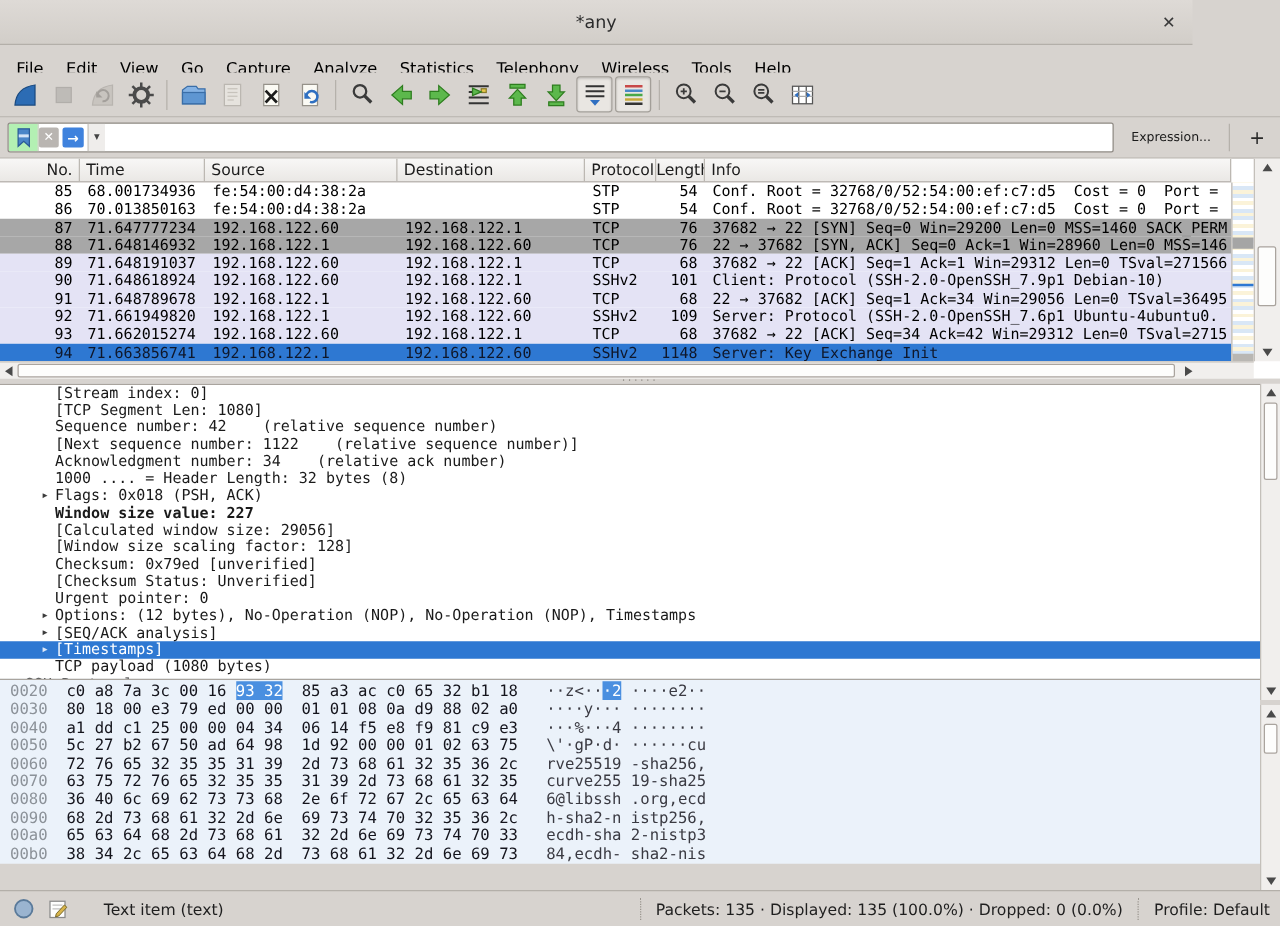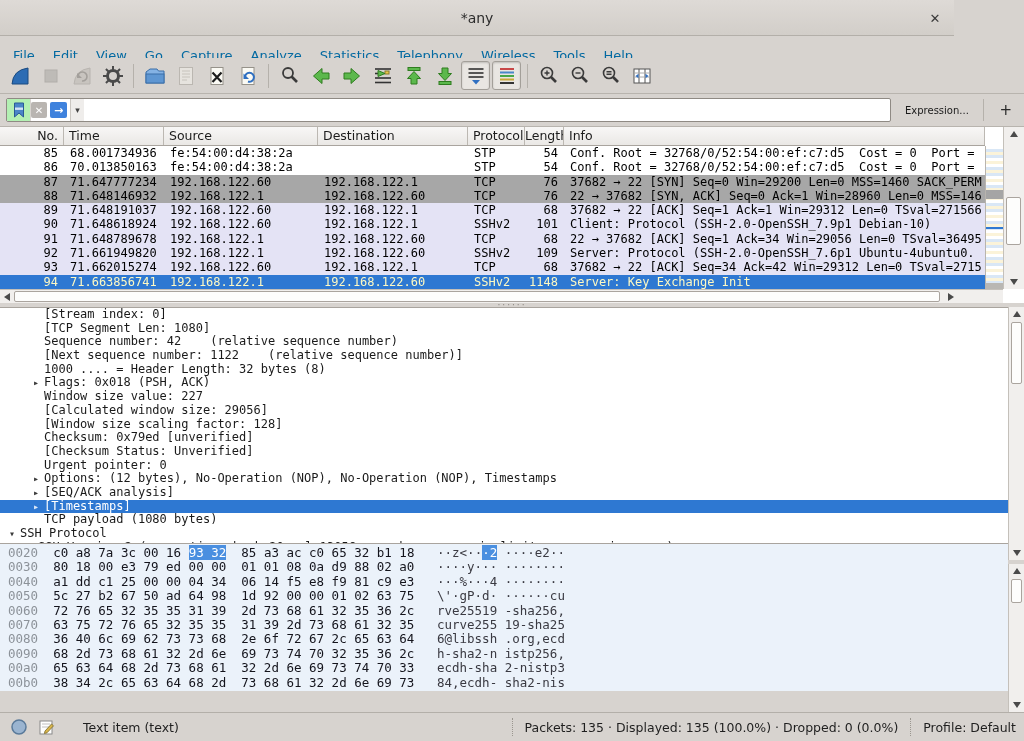--- a/index.html
+++ b/index.html
@@ -11,21 +11,21 @@
   #titlebar { position:absolute; left:0; top:0; width:954px; height:36px;
     background:linear-gradient(#dedad6,#d2cec9); border-bottom:1px solid #b3afa9;
     display:flex; align-items:center; justify-content:center; }
   #title-text { font-size:14px; color:#2c2c2c; }
   #close-btn { position:absolute; right:10px; top:9px; width:18px; height:18px;
     display:flex; align-items:center; justify-content:center; color:#3a3a3a; font-size:13px; cursor:default; }
 
   
   #menubar { position:absolute; left:0; top:36px; width:1024px; height:22px;
     background:#d7d3cf; display:flex; align-items:center; padding-left:4px; }
-  .menu-item { padding:2px 9px; font-size:13px; color:#0369a1;margin-top:16px; }
+  .menu-item { padding:2px 9px; font-size:13px; color:#000000;margin-top:16px; }
   .menu-item .u { text-decoration:underline; }
 
   
   #toolbar { position:absolute; left:0; top:58px; width:1024px; height:36px;
     background:#d7d3cf; border-bottom:1px solid #b8b4ae; display:flex; align-items:center; padding-left:4px; }
   .tb-btn { width:29px; height:29px; margin:0 1px; border:1px solid transparent; border-radius:3px;
     background:transparent; display:flex; align-items:center; justify-content:center; }
   .tb-btn.disabled { opacity:.42; }
   .tb-btn.toggled { background:#e9e6e2; border:1px solid #a39f99; box-shadow:inset 0 1px 2px rgba(0,0,0,.18); }
   .tb-sep { width:1px; height:24px; background:#b5b1ab; margin:0 5px; }
@@ -55,21 +55,21 @@
   #plist-header { position:absolute; left:0; top:0; width:985px; height:19px; display:flex;
     background:linear-gradient(#f8f7f6,#eae8e5); border-bottom:1px solid #a9a49e; font-size:12.5px; }
   .hcell { border-right:1px solid #bcb8b2; padding:1px 0 0 5px; overflow:hidden; white-space:nowrap; color:#1c1c1c; }
   #plist-body { position:absolute; left:0; top:19px; width:985px; height:143px; overflow:hidden;
     font-family:"DejaVu Sans Mono", monospace; font-size:12px; }
   .prow { display:flex; height:14.3px; line-height:14.3px; white-space:pre; }
   .pcell { overflow:hidden; flex-shrink:0; }
   .prow.c-white { background:#ffffff; color:#000; }
   .prow.c-gray  { background:#a7a7a7; color:#000; }
   .prow.c-lavender { background:#e4e3f5; color:#000; }
-  .prow.c-selected { background:#2e78d2; color:#fef9c3; }
+  .prow.c-selected { background:#2e78d2; color:#0f172a; }
 
   
   #plist-minimap { position:absolute; left:985px; top:19px; width:18px; height:143px;
     border-left:1px solid #b8b4ae; background:repeating-linear-gradient(180deg,
       #ffffff 0 3px, #d9e7f6 3px 6px, #fbf3d9 6px 9px, #d9e7f6 9px 12px, #ffffff 12px 15px, #fbf3d9 15px 18px); }
   #plist-minimap .mm-gray { position:absolute; left:0; top:44px; width:100%; height:9px; background:#a5a5a5; }
   #plist-minimap .mm-line { position:absolute; left:0; top:81px; width:100%; height:2px; background:#2e78d2; }
   #plist-minimap .mm-foot { position:absolute; left:0; bottom:0; width:100%; height:6px; background:#b9b7b3; }
 
   .vscroll { position:absolute; background:#f1efed; border-left:1px solid #c4c0ba; }
@@ -409,23 +409,24 @@
 
   <div class="splitter" style="top:303px; height:4px;">
     <span class="dots">······</span>
   </div>
 
   <div id="detailspane">
       <div class="dline" style="padding-left: 28px;"><span class="dmark"></span><span>[Stream index: 0]</span></div>
       <div class="dline" style="padding-left: 28px;"><span class="dmark"></span><span>[TCP Segment Len: 1080]</span></div>
       <div class="dline" style="padding-left: 28px;"><span class="dmark"></span><span>Sequence number: 42    (relative sequence number)</span></div>
       <div class="dline" style="padding-left: 28px;"><span class="dmark"></span><span>[Next sequence number: 1122    (relative sequence number)]</span></div>
+      <div class="dline" style="padding-left: 28px;"><span class="dmark"></span><span>Acknowledgment number: 34    (relative ack number)</span></div>
       <div class="dline" style="padding-left: 28px;"><span class="dmark"></span><span>1000 .... = Header Length: 32 bytes (8)</span></div>
       <div class="dline" style="padding-left: 28px;"><span class="dmark">▸</span><span>Flags: 0x018 (PSH, ACK)</span></div>
-      <div class="dline" style="padding-left: 28px;"><span class="dmark"></span><span>Window size value: 227</span></div>
+      <div class="dline" style="padding-left: 28px; font-weight: bold;"><span class="dmark"></span><span>Window size value: 227</span></div>
       <div class="dline" style="padding-left: 28px;"><span class="dmark"></span><span>[Calculated window size: 29056]</span></div>
       <div class="dline" style="padding-left: 28px;"><span class="dmark"></span><span>[Window size scaling factor: 128]</span></div>
       <div class="dline" style="padding-left: 28px;"><span class="dmark"></span><span>Checksum: 0x79ed [unverified]</span></div>
       <div class="dline" style="padding-left: 28px;"><span class="dmark"></span><span>[Checksum Status: Unverified]</span></div>
       <div class="dline" style="padding-left: 28px;"><span class="dmark"></span><span>Urgent pointer: 0</span></div>
       <div class="dline" style="padding-left: 28px;"><span class="dmark">▸</span><span>Options: (12 bytes), No-Operation (NOP), No-Operation (NOP), Timestamps</span></div>
       <div class="dline" style="padding-left: 28px;"><span class="dmark">▸</span><span>[SEQ/ACK analysis]</span></div>
       <div class="dline sel" style="padding-left: 28px;"><span class="dmark">▸</span><span>[Timestamps]</span></div>
       <div class="dline" style="padding-left: 28px;"><span class="dmark"></span><span>TCP payload (1080 bytes)</span></div>
       <div class="dline" style="padding-left: 4px;"><span class="dmark">▾</span><span>SSH Protocol</span></div>

